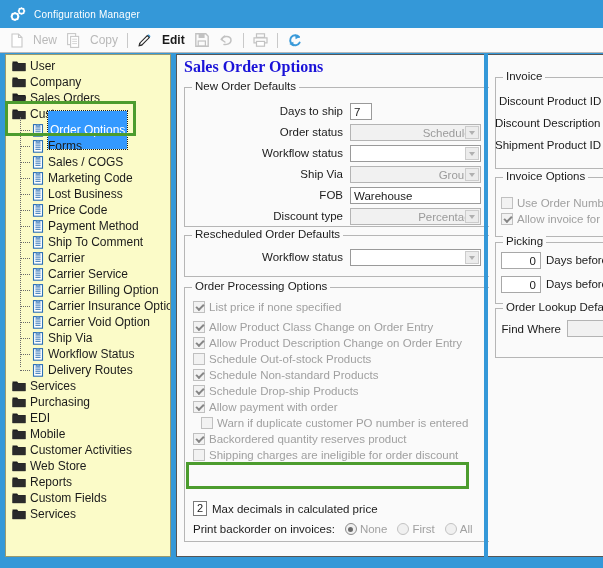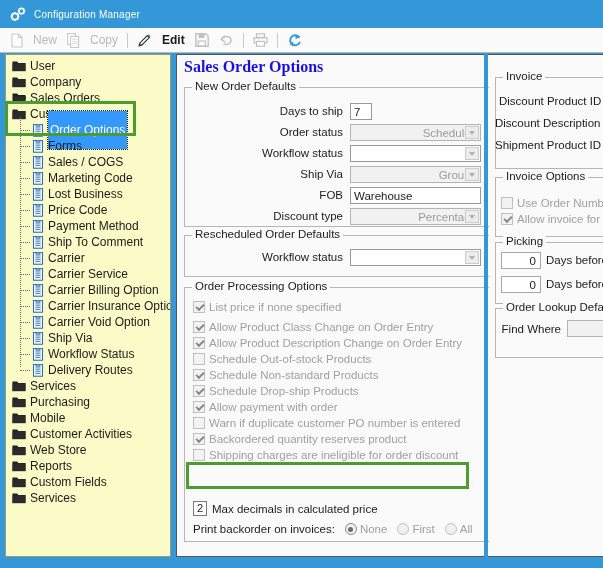--- a/index.html
+++ b/index.html
@@ -625,20 +625,29 @@
           </span>
           <span class="lbl">Purchasing</span>
         </div>
         <div class="tnode lvl0">
           <span class="folder-ico">
             <svg width="14" height="12" viewBox="0 0 14 12">
               <path d="M0.5 1.5 h4.6 l1.2 1.4 h7.2 v8.2 h-13 z" fill="#1f1f1f"></path>
               <path d="M0.5 3.2 h13 v8 h-13 z" fill="#2b2b2b"></path>
             </svg>
           </span>
+          <span class="lbl">EDI</span>
+        </div>
+        <div class="tnode lvl0">
+          <span class="folder-ico">
+            <svg width="14" height="12" viewBox="0 0 14 12">
+              <path d="M0.5 1.5 h4.6 l1.2 1.4 h7.2 v8.2 h-13 z" fill="#1f1f1f"></path>
+              <path d="M0.5 3.2 h13 v8 h-13 z" fill="#2b2b2b"></path>
+            </svg>
+          </span>
           <span class="lbl">Mobile</span>
         </div>
         <div class="tnode lvl0">
           <span class="folder-ico">
             <svg width="14" height="12" viewBox="0 0 14 12">
               <path d="M0.5 1.5 h4.6 l1.2 1.4 h7.2 v8.2 h-13 z" fill="#1f1f1f"></path>
               <path d="M0.5 3.2 h13 v8 h-13 z" fill="#2b2b2b"></path>
             </svg>
           </span>
           <span class="lbl">Customer Activities</span>
@@ -751,21 +760,21 @@
           <span>Schedule Non-standard Products</span>
         </div>
         <div class="cbrow" style="left: 16px; top: 328px;">
           <span class="cbox checked"></span>
           <span>Schedule Drop-ship Products</span>
         </div>
         <div class="cbrow" style="left: 16px; top: 344px;">
           <span class="cbox checked"></span>
           <span>Allow payment with order</span>
         </div>
-        <div class="cbrow" style="left: 16px; top: 360px;">
+        <div class="cbrow" style="left: 24px; top: 360px;">
           <span class="cbox"></span>
           <span>Warn if duplicate customer PO number is entered</span>
         </div>
         <div class="cbrow" style="left: 16px; top: 376px;">
           <span class="cbox checked"></span>
           <span>Backordered quantity reserves product</span>
         </div>
         <div class="cbrow" style="left: 16px; top: 392px;">
           <span class="cbox"></span>
           <span>Shipping charges are ineligible for order discount</span>

